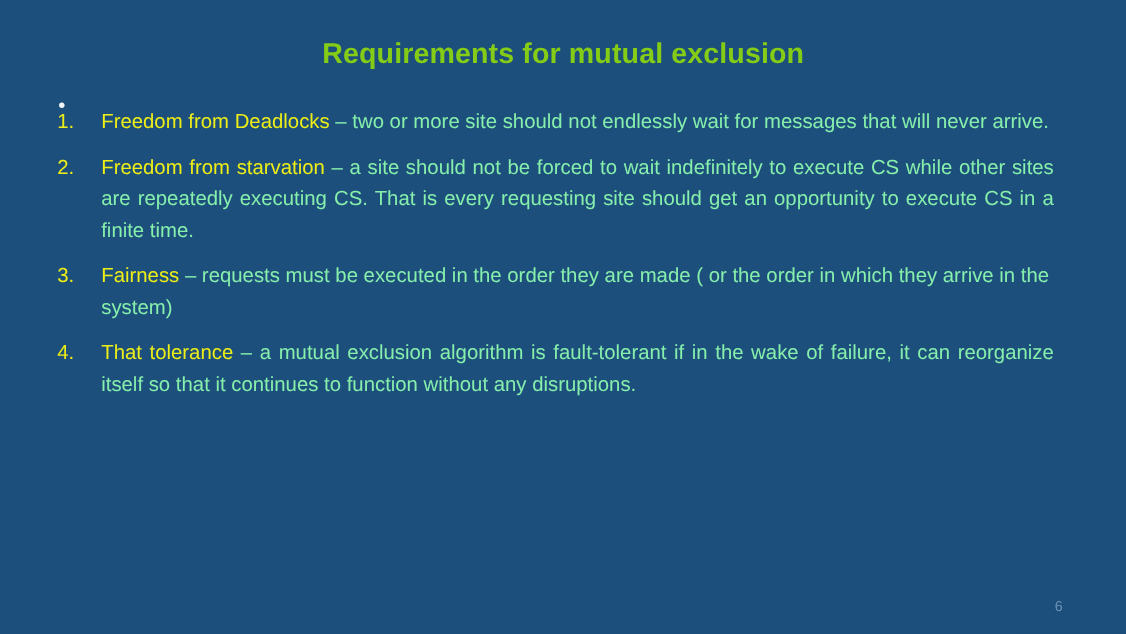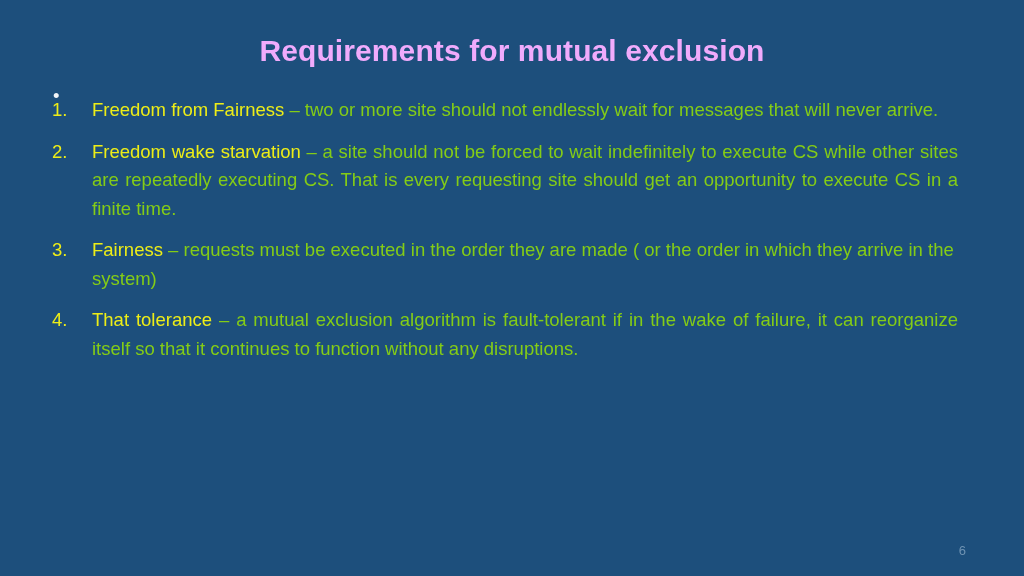--- a/index.html
+++ b/index.html
@@ -22,23 +22,23 @@
     box-sizing: border-box;
   }
 
   
   .slide-title {
     position: absolute;
     left: 0;
     top: 34px;
     width: 1024px;
     text-align: center;
-    font-size: 30px;
+    font-size: 26px;
     font-weight: bold;
-    color: #f0abfc;
+    color: #84cc16;
     letter-spacing: 0.1px;
     line-height: 1.1;
   }
 
   
   .body-block {
     position: absolute;
     left: 50px;
     top: 82px;
     width: 908px;
@@ -86,21 +86,21 @@
     text-align: left;
     color: #eded17;
     font-size: 18.5px;
     line-height: 28.5px;
   }
   .term {
     color: #eded17;
     text-align: right;
   }
   .rest {
-    color: #84cc16;
+    color: #86efac;
   }
 
   
   .page-number {
     position: absolute;
     right: 58px;
     bottom: 18px;
     font-size: 13px;
     color: #6f93b3;
     text-align: right;
@@ -113,25 +113,25 @@
 
   <div class="slide-title">Requirements for mutual exclusion</div>
 
   <div class="body-block">
 
     <div class="bullet-para">
       <span class="dot">•</span>
     </div>
 
     <div class="num-item">
-      <span class="num">1.</span><span class="term">Freedom from Fairness</span><span class="rest"> – two or more site should not endlessly wait for messages that will never arrive.</span>
+      <span class="num">1.</span><span class="term">Freedom from Deadlocks</span><span class="rest"> – two or more site should not endlessly wait for messages that will never arrive.</span>
     </div>
 
     <div class="num-item">
-      <span class="num">2.</span><span class="term">Freedom wake starvation</span><span class="rest"> – a site should not be forced to wait indefinitely to execute CS while other sites are repeatedly executing CS. That is every requesting site should get an opportunity to execute CS in a finite time.</span>
+      <span class="num">2.</span><span class="term">Freedom from starvation</span><span class="rest"> – a site should not be forced to wait indefinitely to execute CS while other sites are repeatedly executing CS. That is every requesting site should get an opportunity to execute CS in a finite time.</span>
     </div>
 
     <div class="num-item no-justify">
       <span class="num">3.</span><span class="term">Fairness</span><span class="rest"> – requests must be executed in the order they are made ( or the order in which they arrive in the system)</span>
     </div>
 
     <div class="num-item">
       <span class="num">4.</span><span class="term">That tolerance</span><span class="rest"> – a mutual exclusion algorithm is fault-tolerant if in the wake of failure, it can reorganize itself so that it continues to function without any disruptions.</span>
     </div>
 

